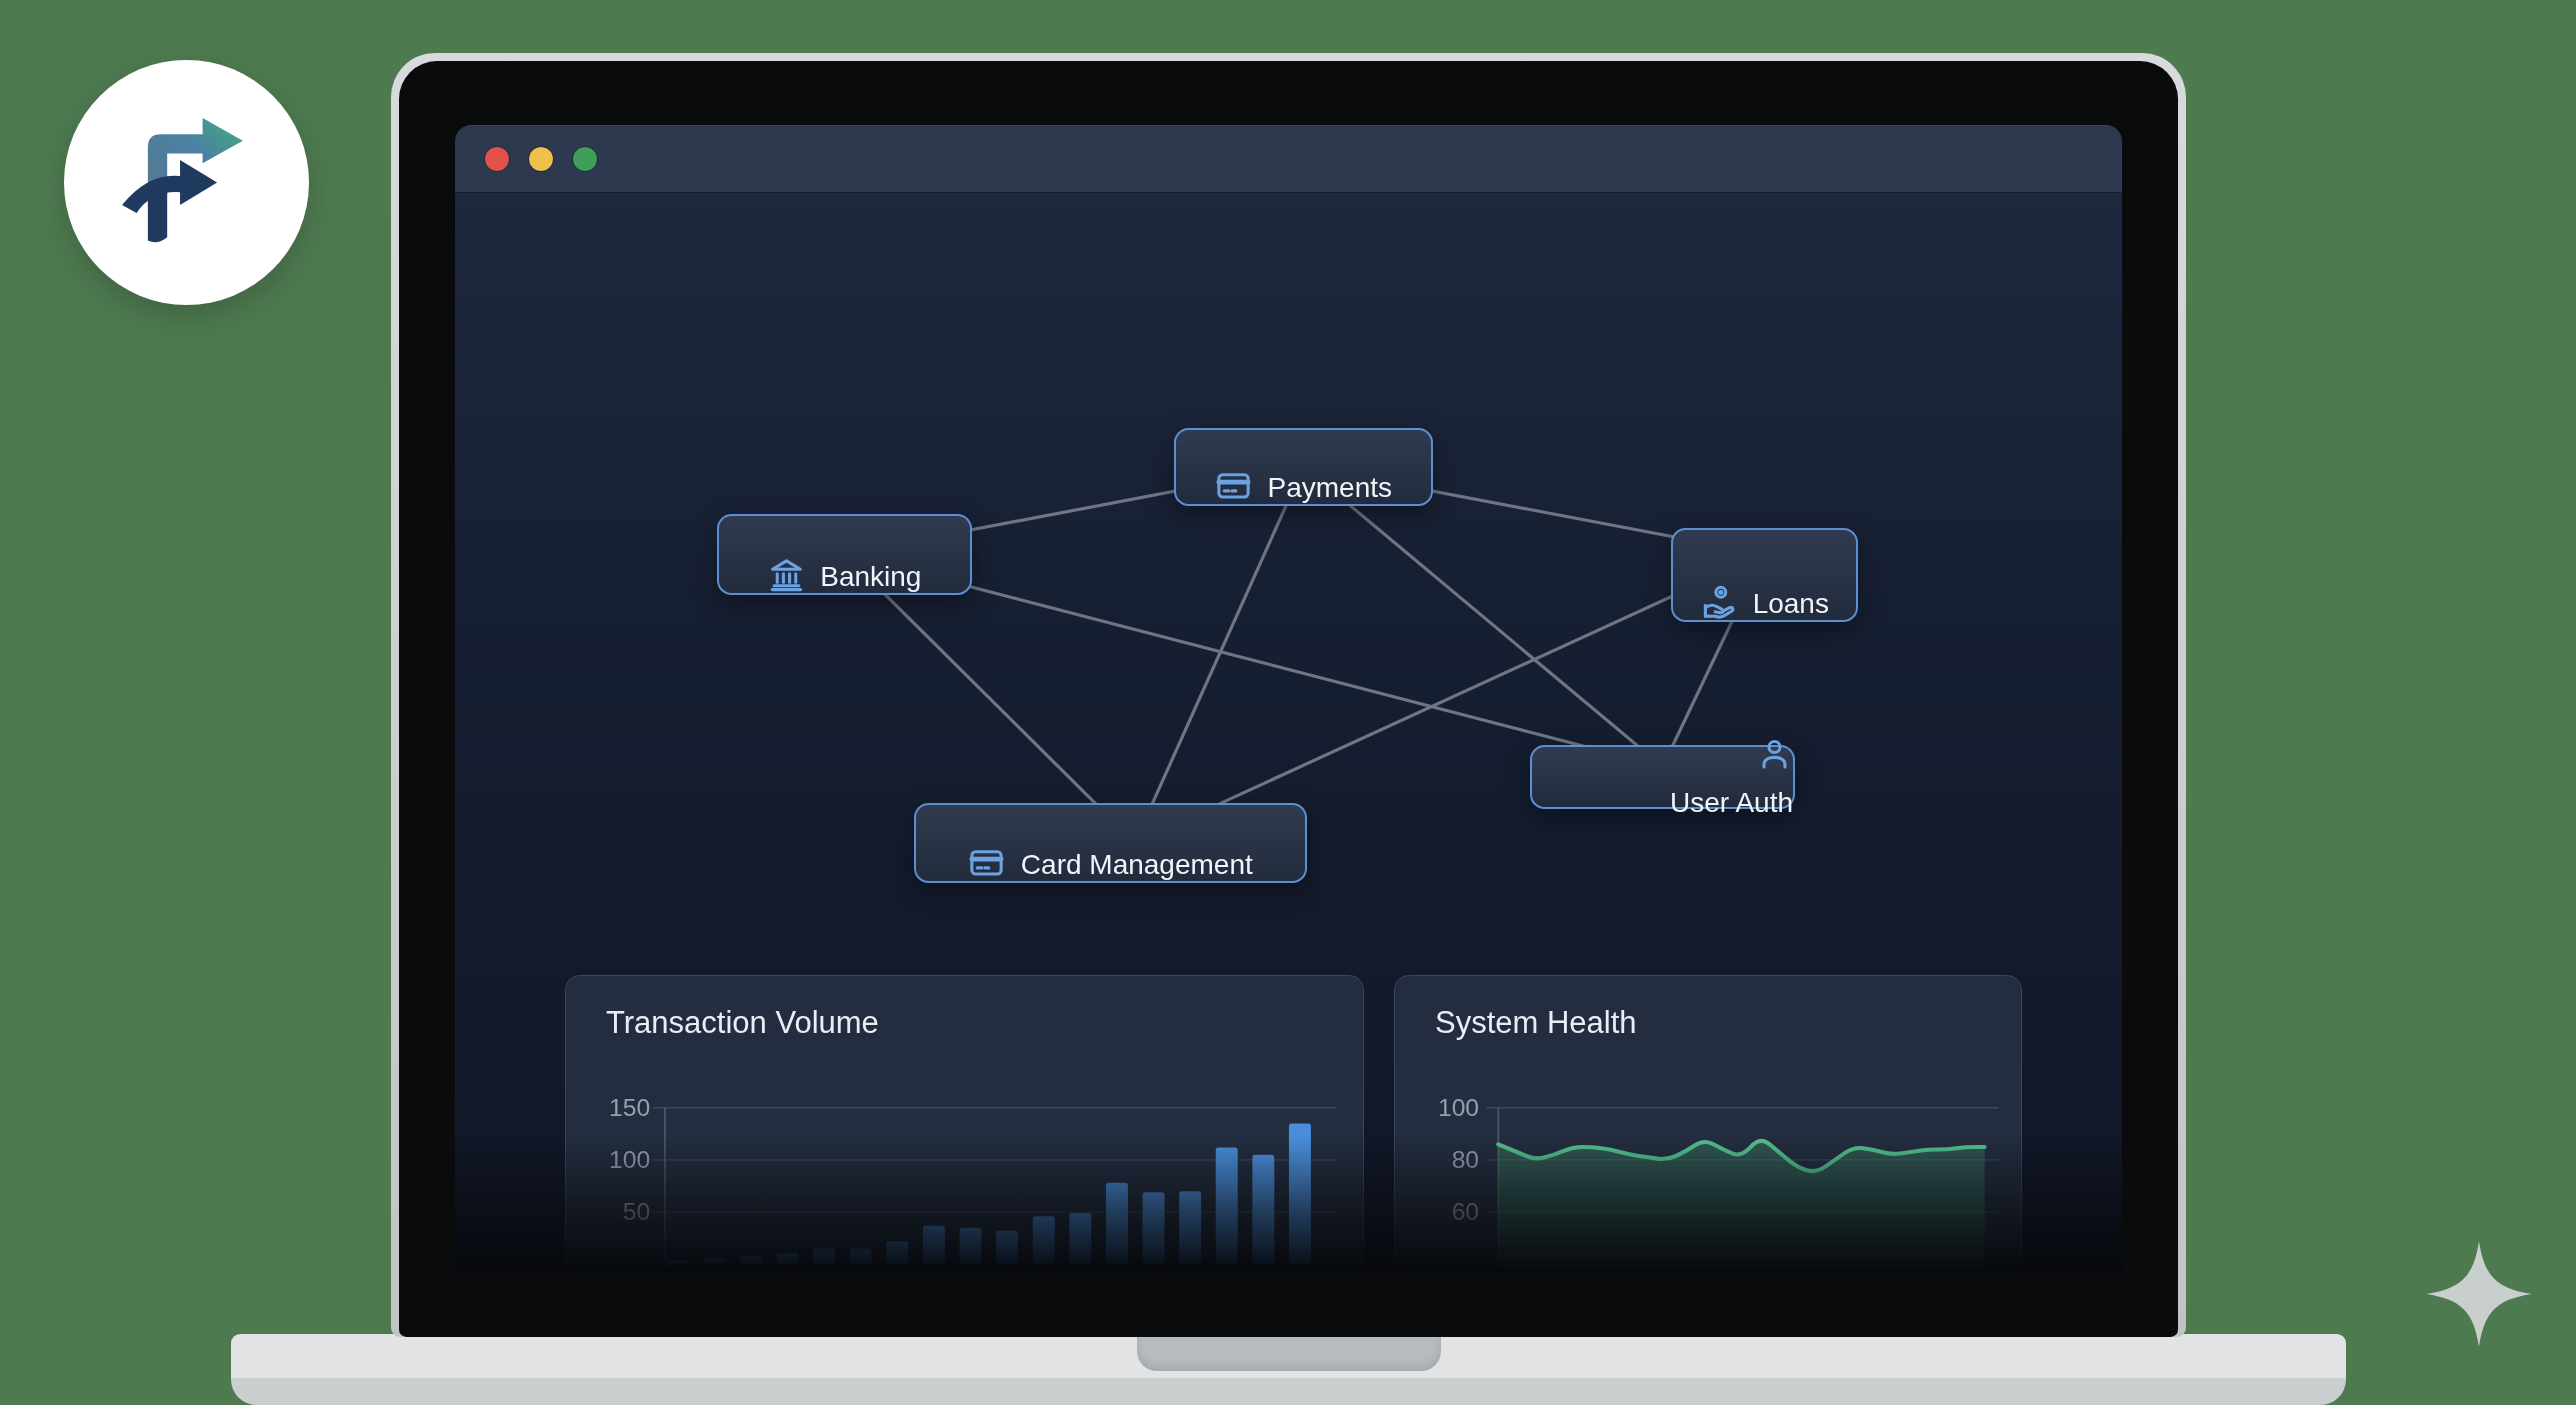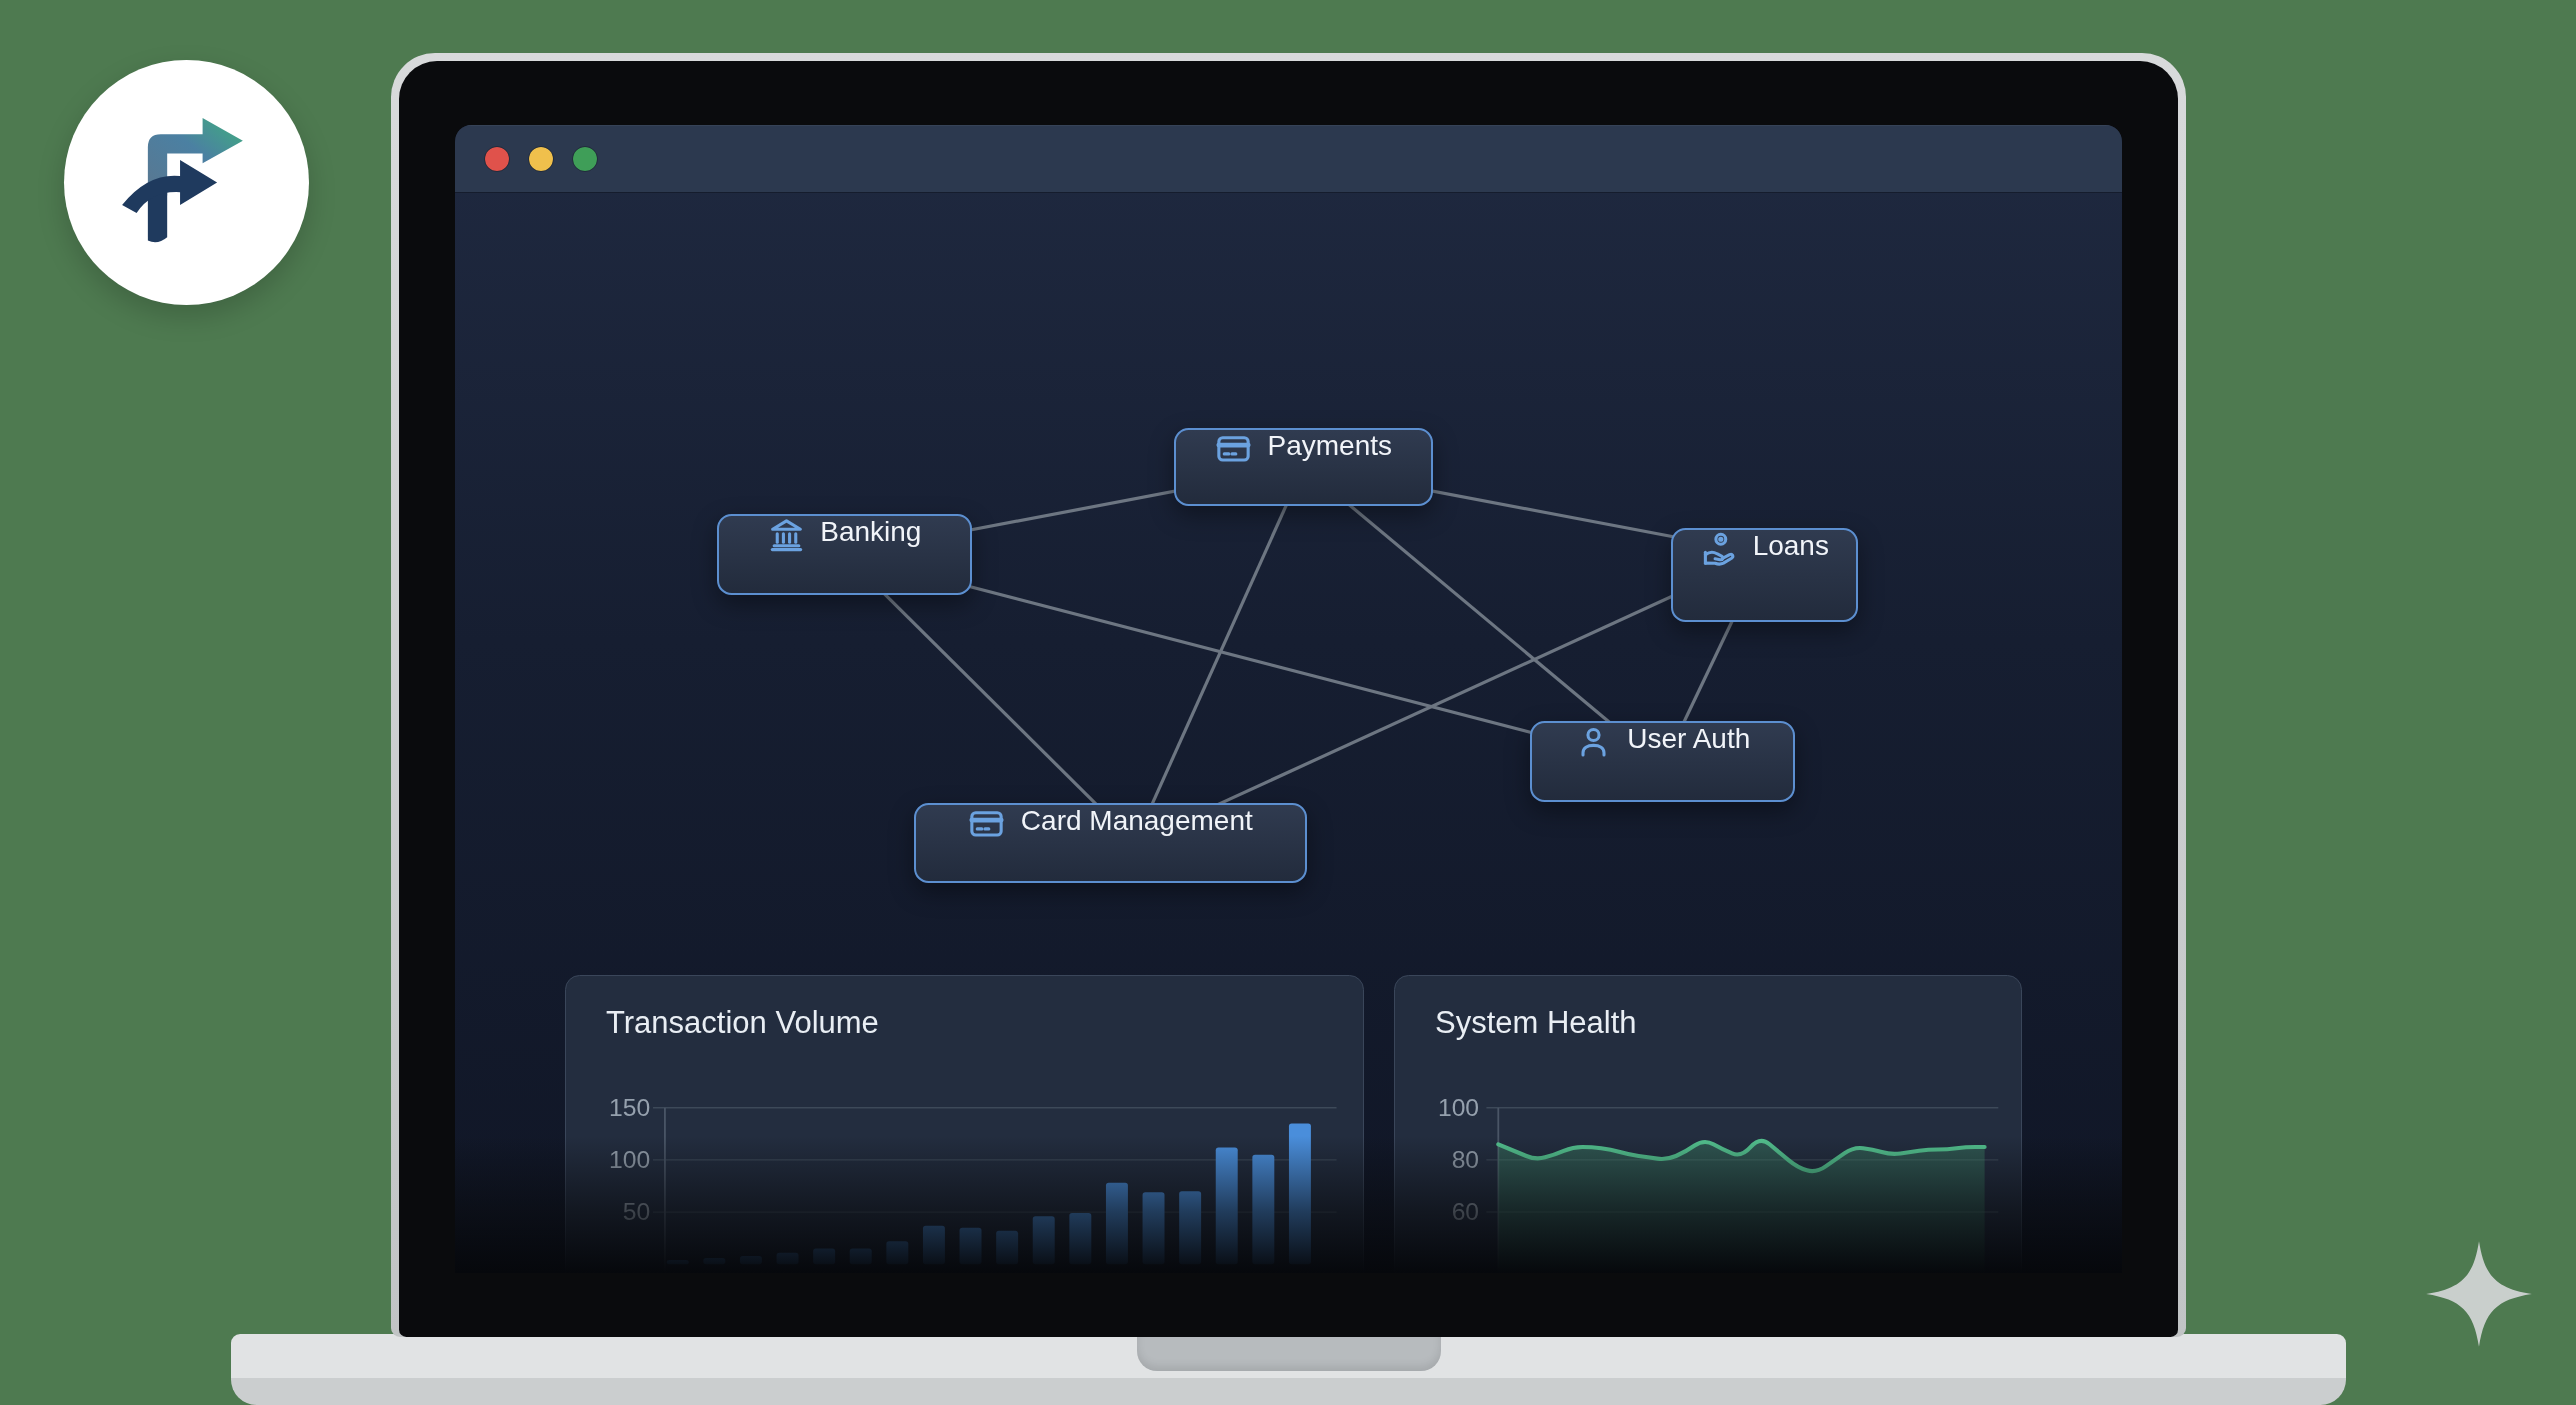--- a/index.html
+++ b/index.html
@@ -50,21 +50,21 @@
     display:flex;align-items:center;gap:20px;padding-left:30px;
   }
   .dot{width:24px;height:24px;border-radius:50%;outline:1.8px solid rgba(0,0,0,.25);}
   .page-title{
     position:absolute;left:30px;top:143px;margin:0;z-index:3;
     font-size:58px;font-weight:bold;color:#f4f6fa;letter-spacing:-0.5px;
   }
   #edges{position:absolute;left:0;top:0;z-index:1;}
   .node{
     position:absolute;z-index:2;box-sizing:border-box;
-    display:flex;align-items:flex-start;justify-content:center;gap:15.6px;
+    display:flex;align-items:flex-end;justify-content:center;gap:15.6px;
     background:linear-gradient(180deg,#303b50 0%,#222b3c 100%);
     border:2.7px solid #5c8fd0;border-radius:14.6px;
     box-shadow:0 9.1px 24px rgba(0,0,0,.38);
     color:#f1f4f9;font-size:28px;font-weight:500;white-space:nowrap;
   }
   .node-icon{display:flex;}
   
   .panel{
     position:absolute;z-index:2;box-sizing:border-box;overflow:hidden;
     background:#232d3f;border:1.8px solid #3a465a;border-radius:14.6px;
@@ -165,21 +165,21 @@
             <svg width="37" height="37" viewBox="0 0 24 24" fill="none" stroke="#6ba2e0" stroke-width="2" stroke-linecap="round" stroke-linejoin="round">
               <circle cx="13.5" cy="6" r="3.2"></circle>
               <circle cx="13.5" cy="6" r="0.7" fill="#6ba2e0"></circle>
               <path d="M3.5 14.5 L3.5 21.5"></path>
               <path d="M3.5 16 C6.5 13.8 8.5 13.9 11 15.4 L14 16.9 C15.5 17.8 14.8 19.6 13 19.3 L9.8 18.7"></path>
               <path d="M14.6 18.4 L19.2 16 C21 15.1 22.1 17.2 20.5 18.3 L15.2 21.5 C13.6 22.3 11.4 22.2 9.8 21.6 L3.5 21.5"></path>
             </svg>
           </span>
           <span>Loans</span>
         </div>
-        <div class="node" style="left: 1075px; top: 596px; width: 265px; height: 81px;">
+        <div class="node" style="left: 1075px; top: 620px; width: 265px; height: 64px; flex-direction: column;">
           <span class="node-icon">
             <svg width="37" height="37" viewBox="0 0 24 24" fill="none" stroke="#6ba2e0" stroke-width="2" stroke-linecap="round" stroke-linejoin="round">
               <circle cx="12" cy="7.8" r="3.6"></circle>
               <path d="M5.2 20.8 L5.2 19.3 C5.2 16.2 8 14.5 12 14.5 C16 14.5 18.8 16.2 18.8 19.3 L18.8 20.8"></path>
             </svg>
           </span>
           <span>User Auth</span>
         </div>
         <div class="node" style="left: 459px; top: 678px; width: 393px; height: 80px;">
           <span class="node-icon">

